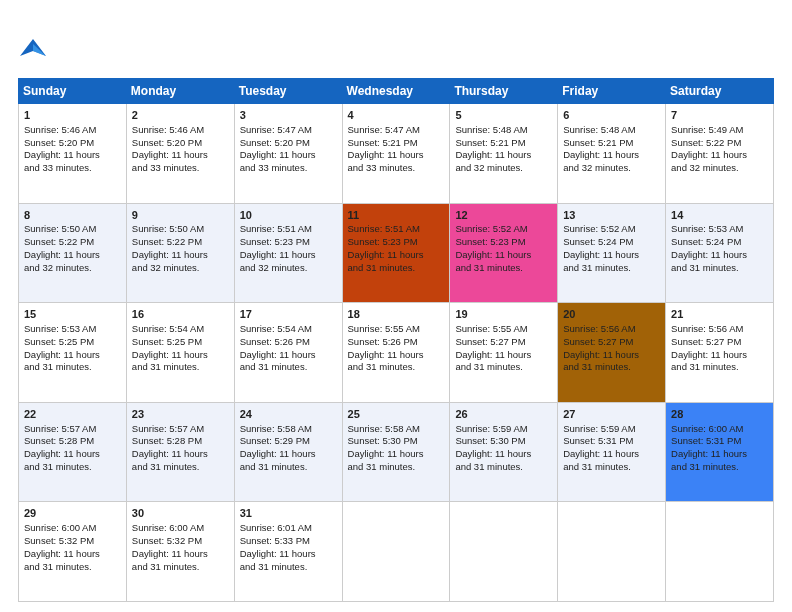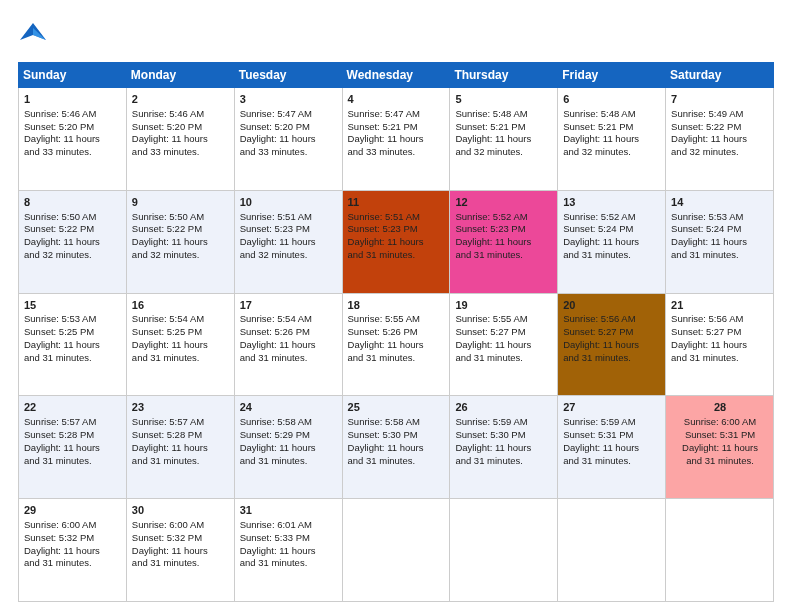--- a/index.html
+++ b/index.html
@@ -6,21 +6,21 @@
     body {
       width: 792px;
       height: 612px;
       font-family: Arial, sans-serif;
       background: #fff;
       overflow: hidden;
     }
     .page {
       width: 792px;
       height: 612px;
-      padding: 18px 18px 10px 18px;
+      padding: 34px 18px 10px 18px;
       display: flex;
       flex-direction: column;
     }
     .header {
       display: flex;
       justify-content: space-between;
       align-items: flex-start;
       margin-bottom: 10px;
     }
     .title-block {
@@ -164,21 +164,21 @@
           <td style="background-color: #a16207;"><span class="day-num">20</span>Sunrise: 5:56 AM<br>Sunset: 5:27 PM<br>Daylight: 11 hours<br>and 31 minutes.</td>
           <td style="background-color: rgb(255, 255, 255);"><span class="day-num">21</span>Sunrise: 5:56 AM<br>Sunset: 5:27 PM<br>Daylight: 11 hours<br>and 31 minutes.</td>
         </tr>
         <tr>
           <td style="background-color: rgb(238, 242, 250); margin-left: 29px;"><span class="day-num">22</span>Sunrise: 5:57 AM<br>Sunset: 5:28 PM<br>Daylight: 11 hours<br>and 31 minutes.</td>
           <td style="background-color: rgb(238, 242, 250);"><span class="day-num">23</span>Sunrise: 5:57 AM<br>Sunset: 5:28 PM<br>Daylight: 11 hours<br>and 31 minutes.</td>
           <td style="background-color: rgb(238, 242, 250);"><span class="day-num">24</span>Sunrise: 5:58 AM<br>Sunset: 5:29 PM<br>Daylight: 11 hours<br>and 31 minutes.</td>
           <td style="background-color: rgb(238, 242, 250);"><span class="day-num">25</span>Sunrise: 5:58 AM<br>Sunset: 5:30 PM<br>Daylight: 11 hours<br>and 31 minutes.</td>
           <td style="background-color: rgb(238, 242, 250);"><span class="day-num">26</span>Sunrise: 5:59 AM<br>Sunset: 5:30 PM<br>Daylight: 11 hours<br>and 31 minutes.</td>
           <td style="background-color: rgb(238, 242, 250);"><span class="day-num">27</span>Sunrise: 5:59 AM<br>Sunset: 5:31 PM<br>Daylight: 11 hours<br>and 31 minutes.</td>
-          <td style="background-color: #fca5a5; text-align: center;"><span class="day-num">28</span>Sunrise: 6:00 AM<br>Sunset: 5:31 PM<br>Daylight: 11 hours<br>and 31 minutes.</td>
+          <td style="background-color: #3b82f6;"><span class="day-num">28</span>Sunrise: 6:00 AM<br>Sunset: 5:31 PM<br>Daylight: 11 hours<br>and 31 minutes.</td>
         </tr>
         <tr>
           <td style="background-color: rgb(255, 255, 255);"><span class="day-num">29</span>Sunrise: 6:00 AM<br>Sunset: 5:32 PM<br>Daylight: 11 hours<br>and 31 minutes.</td>
           <td style="background-color: rgb(255, 255, 255); margin-top: 12px;"><span class="day-num">30</span>Sunrise: 6:00 AM<br>Sunset: 5:32 PM<br>Daylight: 11 hours<br>and 31 minutes.</td>
           <td style="background-color: rgb(255, 255, 255); margin-top: 46px;"><span class="day-num">31</span>Sunrise: 6:01 AM<br>Sunset: 5:33 PM<br>Daylight: 11 hours<br>and 31 minutes.</td>
           <td class="empty-cell" style="background-color: rgb(255, 255, 255);"></td>
           <td class="empty-cell" style="background-color: rgb(255, 255, 255);"></td>
           <td class="empty-cell" style="background-color: rgb(255, 255, 255);"></td>
           <td class="empty-cell" style="background-color: rgb(255, 255, 255);"></td>
         </tr>

